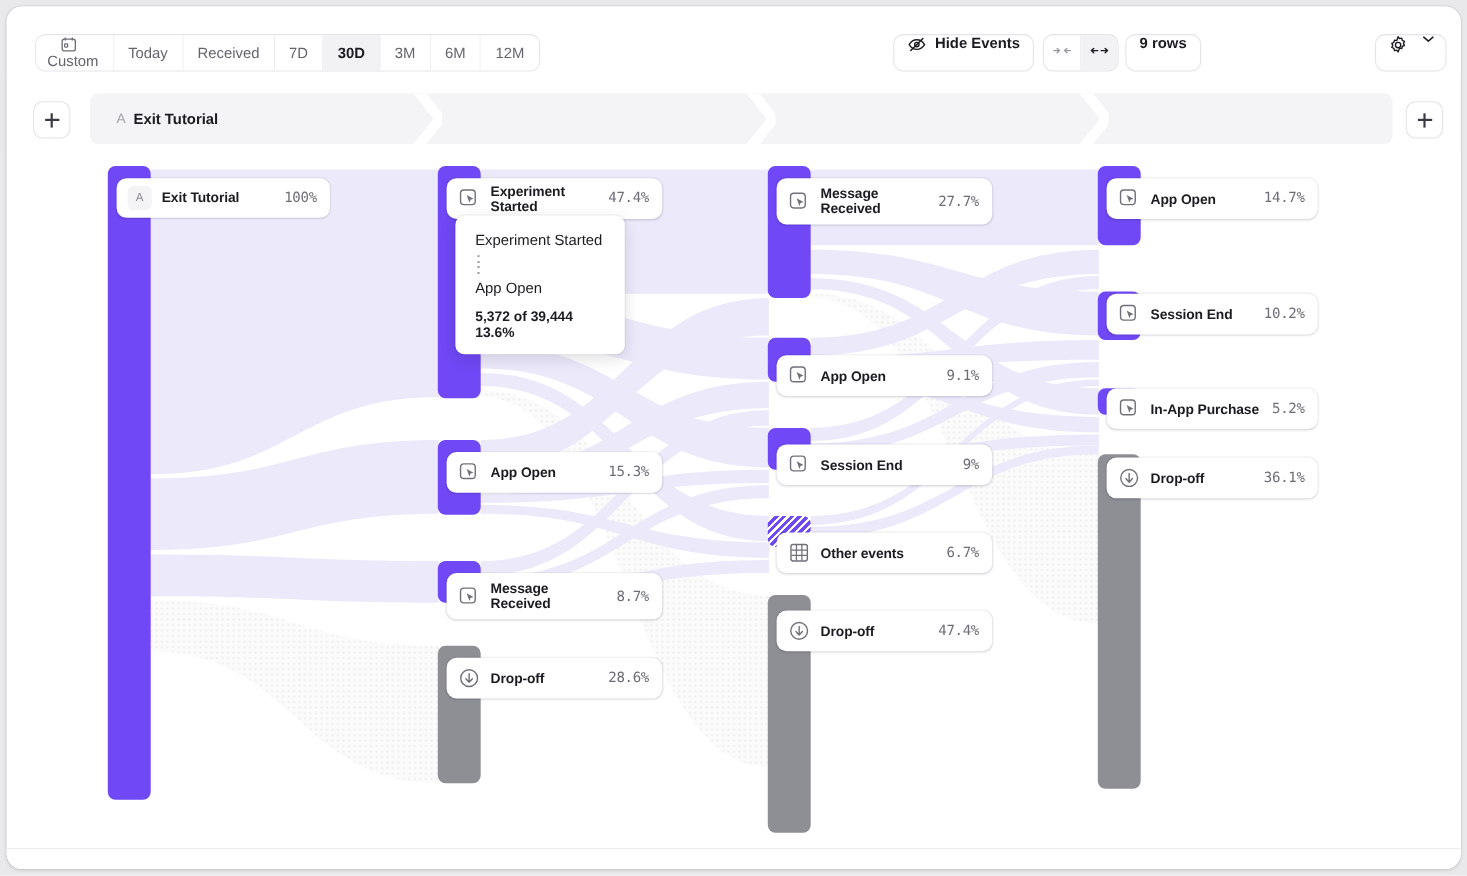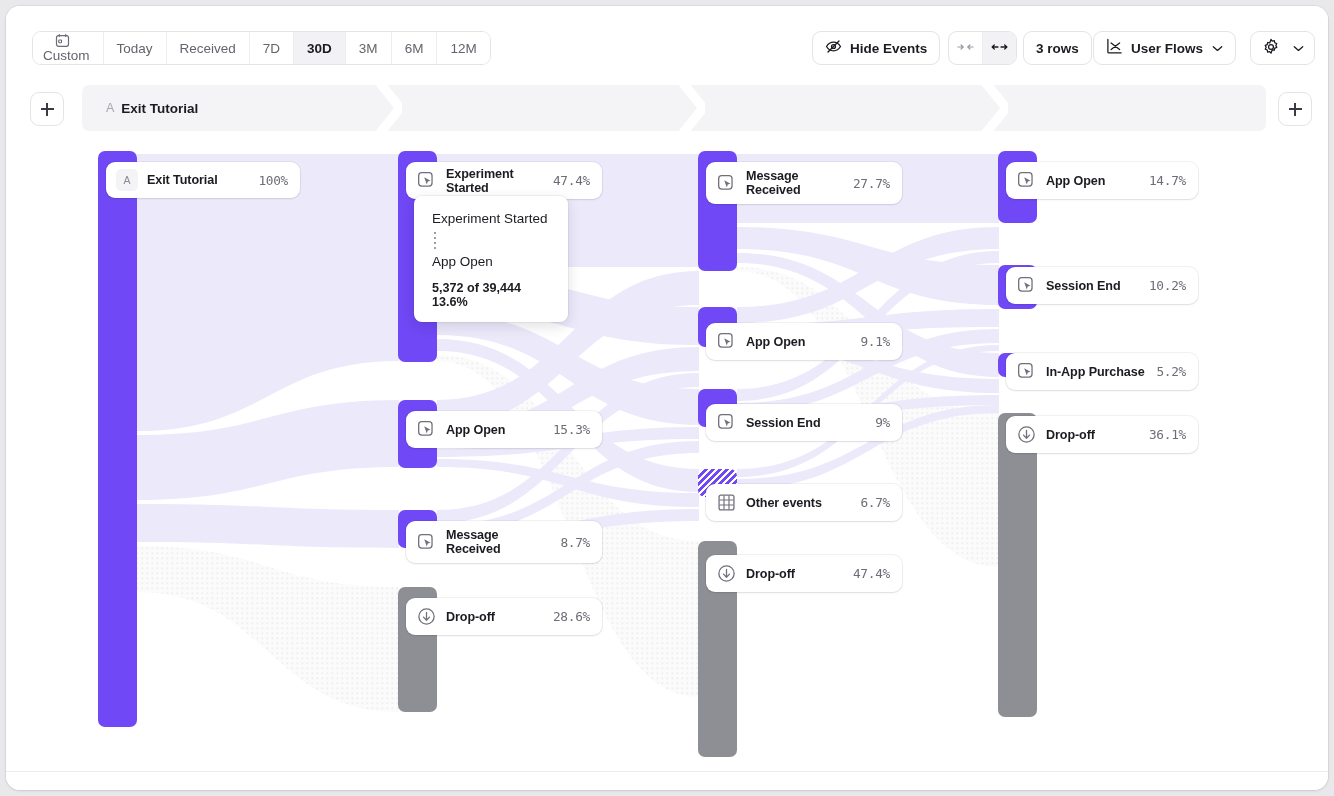--- a/index.html
+++ b/index.html
@@ -32,21 +32,21 @@
     padding:0 13px;font-size:13.5px;color:#64646e;
     border-right:1px solid #ededf0;cursor:pointer;
     white-space:nowrap;background:#fff;
   }
   .seg > .segbtn:last-child{border-right:none;}
   .seg > .segbtn.active{background:#f2f2f4;color:#1b1b21;font-weight:700;}
   .seg > .segbtn.wicon{padding-left:10px;flex-direction:column;}
   .cal-ico{display:inline-block;width:15px;height:15px;margin-right:7px;position:relative;flex:0 0 auto;}
 
   .tb-btn{
-    position:absolute;height:32px;display:flex;align-items:center;
+    position:absolute;height:32px;display:flex;align-items:flex-start;
     border:1px solid #e4e4e8;border-radius:9px;background:#fff;
     font-size:13.5px;color:#1b1b21;font-weight:700;padding:0 12px;cursor:pointer;
     white-space:nowrap;
   }
   .tb-btn .lbl{margin-left:8px;}
   .tb-split{
     position:absolute;height:32px;display:flex;align-items:stretch;
     border:1px solid #e4e4e8;border-radius:9px;background:#fff;overflow:hidden;
   }
   .tb-split .half{
@@ -191,37 +191,23 @@
         <span>
           <svg width="17" height="12" viewBox="0 0 18 12">
             <path d="M7.4 6H1.2M1.2 6l2.3-2.1M1.2 6l2.3 2.1" stroke="#1b1b21" stroke-width="1.35" fill="none" stroke-linecap="round" stroke-linejoin="round"></path>
             <path d="M10.6 6h6.2M16.8 6l-2.3-2.1M16.8 6l-2.3 2.1" stroke="#1b1b21" stroke-width="1.35" fill="none" stroke-linecap="round" stroke-linejoin="round"></path>
           </svg>
         </span>
       </div>
     </div>
 
     <div class="tb-btn" style="left:1017px;top:25px;">
-      <span>3 rows</span>
-    </div>
-
-    <div class="tb-btn" style="left:1087px;top:25px;">
-      <span>
-        <svg width="17" height="17" viewBox="0 0 18 18">
-          <path d="M2 1.6v13.2a1 1 0 001 1h13" fill="none" stroke="#1b1b21" stroke-width="1.35" stroke-linecap="round"></path>
-          <path d="M5.4 5.2L14.4 12.2M14.4 5.2L5.4 12.2" fill="none" stroke="#1b1b21" stroke-width="1.35" stroke-linecap="round"></path>
-        </svg>
-      </span>
-      <span class="lbl">User Flows</span>
-      <span style="margin-left:9px;display:inline-flex;">
-        <svg width="11" height="7" viewBox="0 0 12 8">
-            <path d="M1.2 2l4.8 4.2L10.8 2" fill="none" stroke="#1b1b21" stroke-width="1.5" stroke-linecap="round" stroke-linejoin="round"></path>
-          </svg>
-      </span>
-    </div>
+      <span>9 rows</span>
+    </div>
+
 
     <div class="tb-btn" style="left:1244px;top:25px;padding:0 10px 0 11px;">
       <span>
         <svg width="18" height="18" viewBox="0 0 20 20">
           <circle cx="10" cy="10" r="2.7" fill="none" stroke="#1b1b21" stroke-width="1.4"></circle>
           <path d="M10 1.6l1.4 1.9 2.3-.5.5 2.3 2.2.9-1 2.1 1 2.1-2.2.9-.5 2.3-2.3-.5L10 16.9l-1.4-1.8-2.3.5-.5-2.3-2.2-.9 1-2.1-1-2.1 2.2-.9.5-2.3 2.3.5z" fill="none" stroke="#1b1b21" stroke-width="1.4" stroke-linejoin="round"></path>
         </svg>
       </span>
       <span style="margin-left:13px;display:inline-flex;">
         <svg width="11" height="7" viewBox="0 0 12 8">

